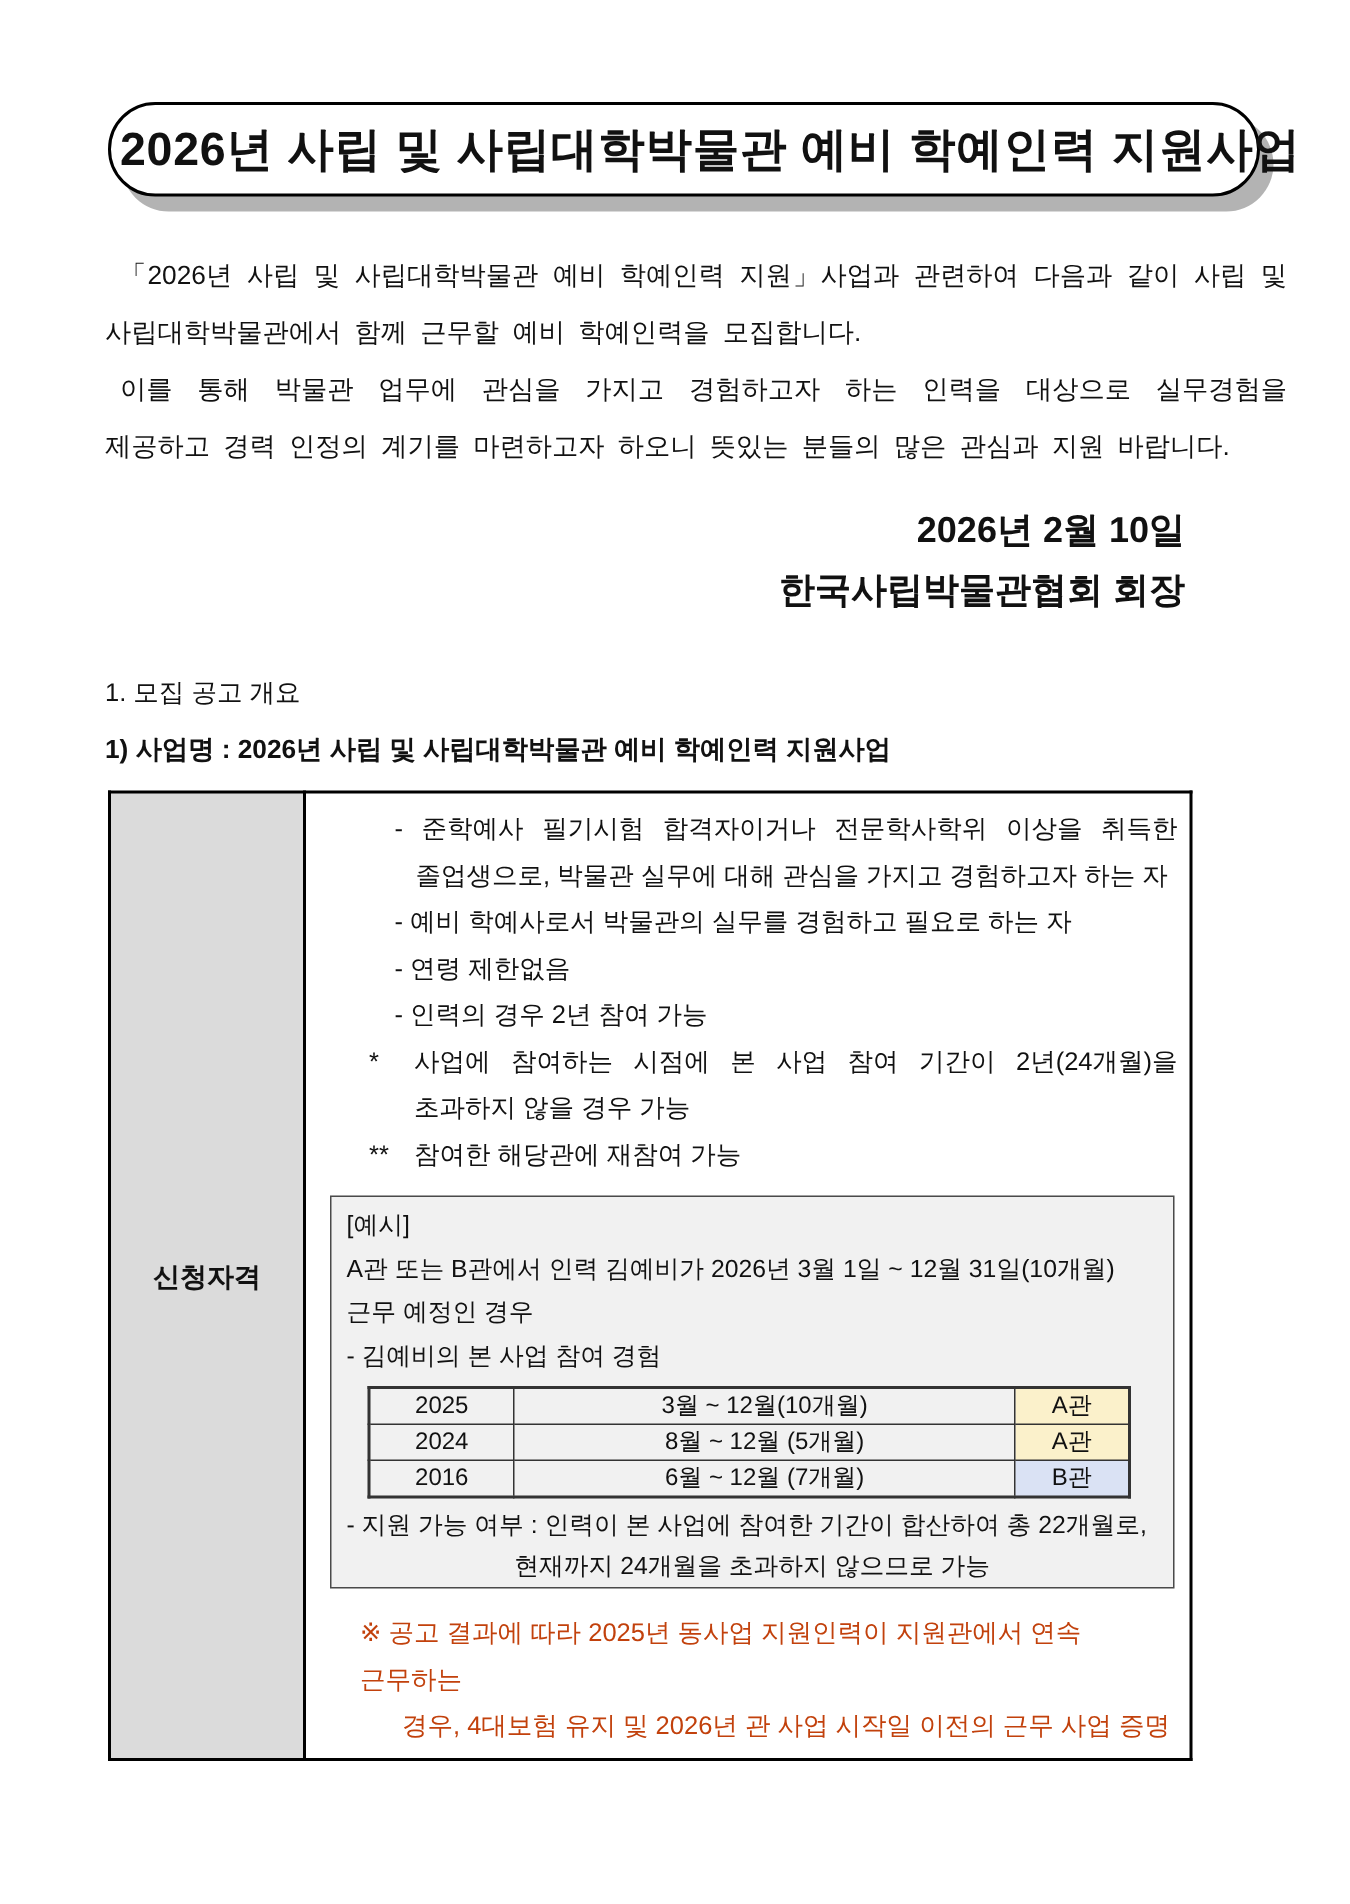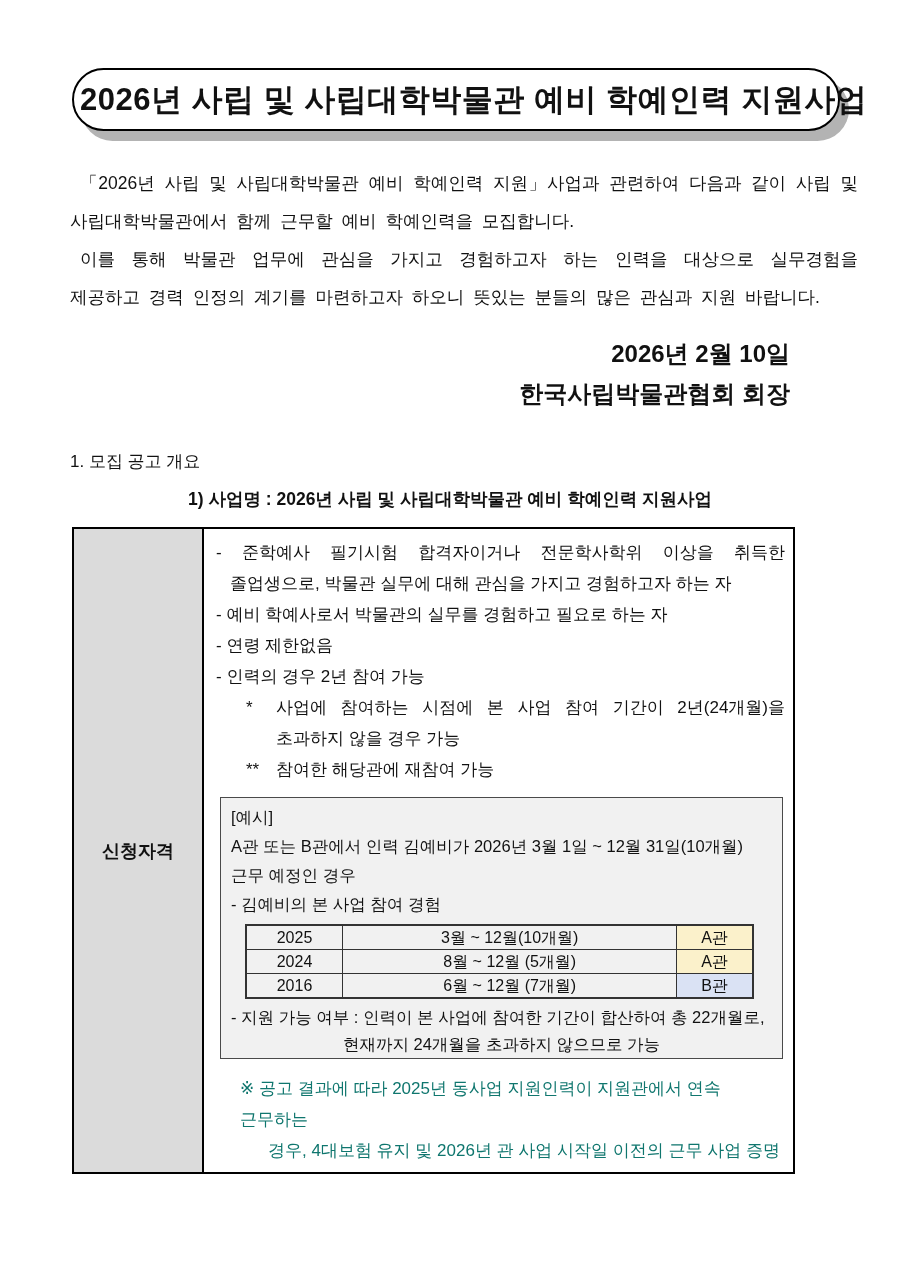--- a/index.html
+++ b/index.html
@@ -49,21 +49,20 @@
   }
   
   .sec-overview{
     margin:36px 70px 0 70px;
     font-size:17px;
   }
   .sec-project{
     margin:14px 70px 0 70px;
     font-size:17.5px;
     font-weight:bold;
-    text-align:center;
   }
   
   table.main{
     margin:16px 0 0 72px;
     width:723px;
     border-collapse:collapse;
     table-layout:fixed;
   }
   table.main td{
     border:2px solid #000;
@@ -80,20 +79,21 @@
     padding:8px 8px 4px 12px;
     font-size:17px;
     vertical-align:top;
   }
   .bullet{
     line-height:31px;
     padding-left:14px;
     text-indent:-14px;
     word-break:keep-all;
     text-align:justify;
+    margin-left:47px;
   }
   .subnote{
     display:flex;
     line-height:31px;
     padding-left:30px;
     word-break:keep-all;
   }
   .subnote .marker{
     width:30px;
     flex:none;
@@ -127,21 +127,21 @@
   .col-period{width:20%;}
   .col-duration{width:45%;}
   .col-place{width:35%;}
   .concl-l1{line-height:27px;}
   .concl-l2{line-height:27px;text-align:center;}
   
   .blue-note{
     margin:14px 0 2px 0;
     font-size:17px;
     line-height:31px;
-    color:#0f766e;
+    color:#c2410c;
     word-break:keep-all;
   }
   .blue-note .nl1{padding-left:24px;}
   .blue-note .nl2{padding-left:52px;}
 </style>
 </head>
 <body>
 
 <div class="page">
 

